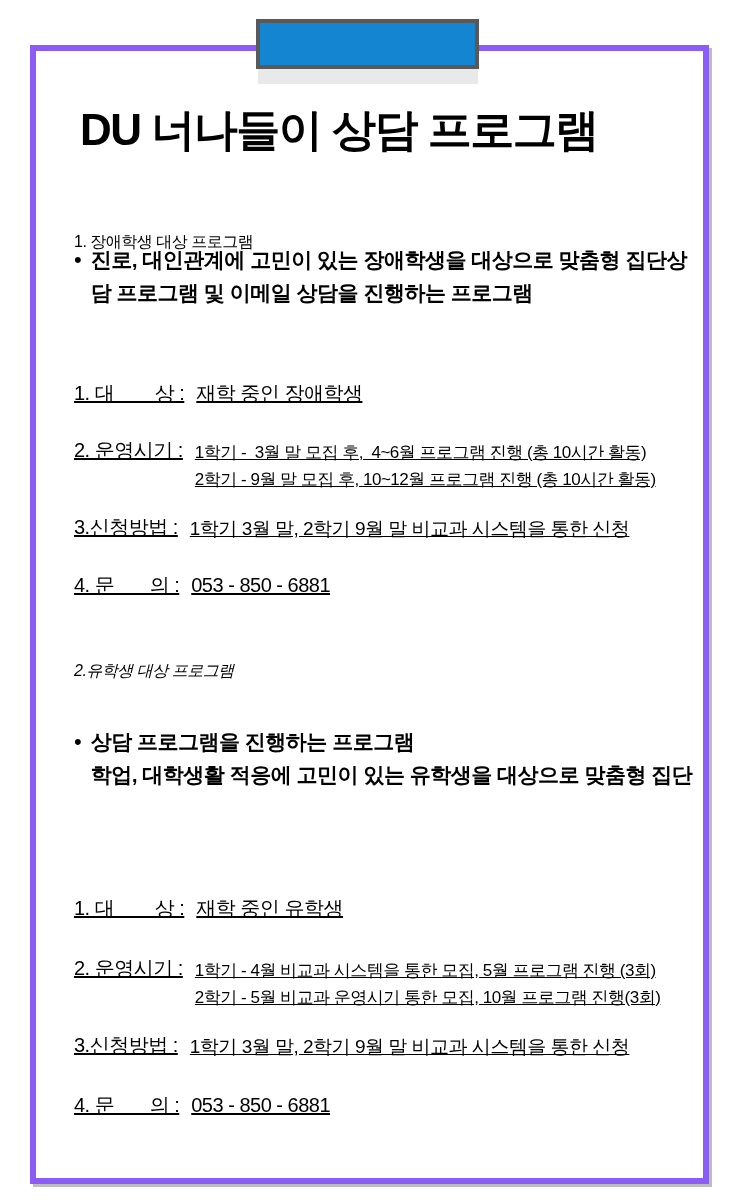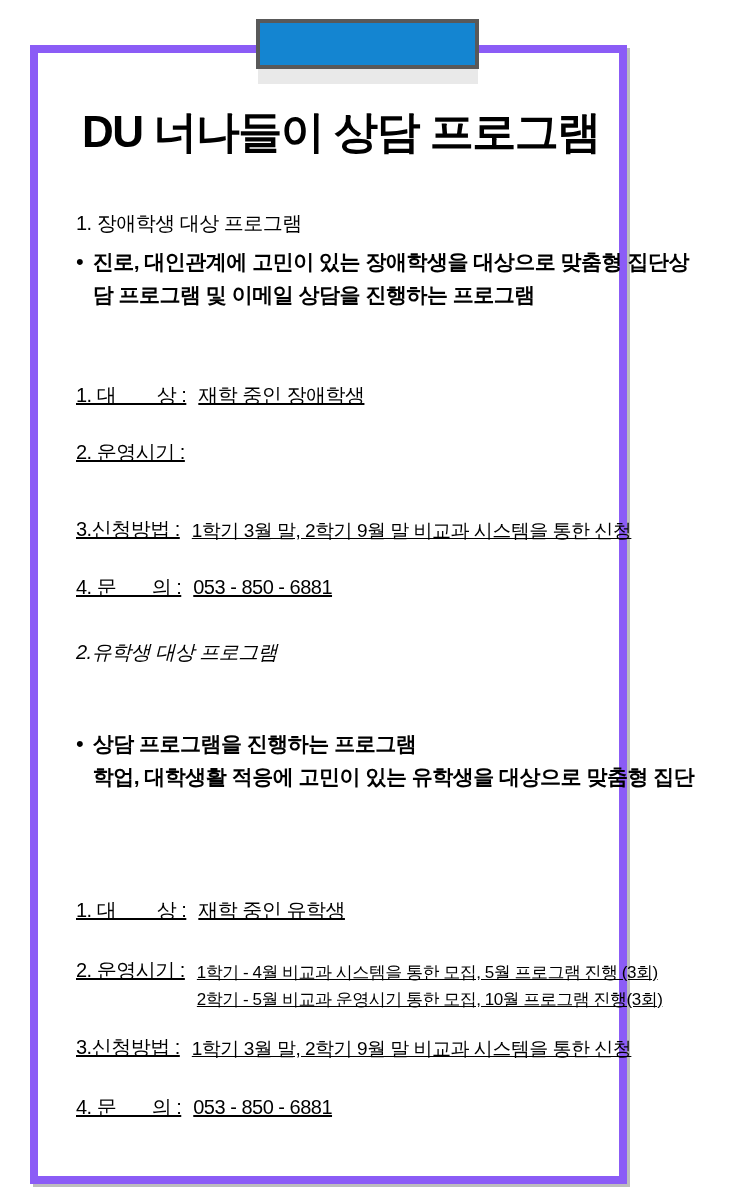--- a/index.html
+++ b/index.html
@@ -35,47 +35,48 @@
     width: 220px;
     height: 15px;
     background: #E9E9E9;
     z-index: 3;
   }
   
   .panel {
     position: absolute;
     left: 30px;
     top: 45px;
-    width: 597px;
+    width: 679px;
     height: 1139px;
     box-sizing: border-box;
     background: #ffffff;
-    border: 8px solid #8b5cf6;
+    border: 6px solid #8b5cf6;
     box-shadow: 3px 3px 0 #bdbdbd;
     z-index: 1;
   }
   .title {
     position: absolute;
     left: 44px;
     top: 50px;
     margin: 0;
     font-size: 44px;
     font-weight: 700;
     letter-spacing: -1.5px;
     white-space: pre;
   }
   .block {
     position: absolute;
     left: 38px;
     right: 14px;
   }
   .heading {
-    font-size: 20px;
+    font-size: 16px;
     letter-spacing: -0.5px;
     white-space: pre;
+    margin-top: 24px;
   }
   .bullet {
     display: flex;
     align-items: flex-start;
   }
   .bullet .dot {
     font-size: 22px;
     line-height: 33px;
     margin-right: 9px;
   }
@@ -151,20 +152,24 @@
 
       <div class="block item b-s1-i0">
         <span class="item-label">1. 대        상 :</span>
         <div class="item-value">
           <div>재학 중인 장애학생</div>
         </div>
       </div>
 
       <div class="block item b-s1-i1">
         <span class="item-label">2. 운영시기 :</span>
+        <div class="item-value small">
+          <div>1학기 -  3월 말 모집 후,  4~6월 프로그램 진행 (총 10시간 활동)</div>
+          <div>2학기 - 9월 말 모집 후, 10~12월 프로그램 진행 (총 10시간 활동)</div>
+        </div>
       </div>
 
       <div class="block item b-s1-i2">
         <span class="item-label">3.신청방법 :</span>
         <div class="item-value mid">
           <div>1학기 3월 말, 2학기 9월 말 비교과 시스템을 통한 신청</div>
         </div>
       </div>
 
       <div class="block item b-s1-i3">

